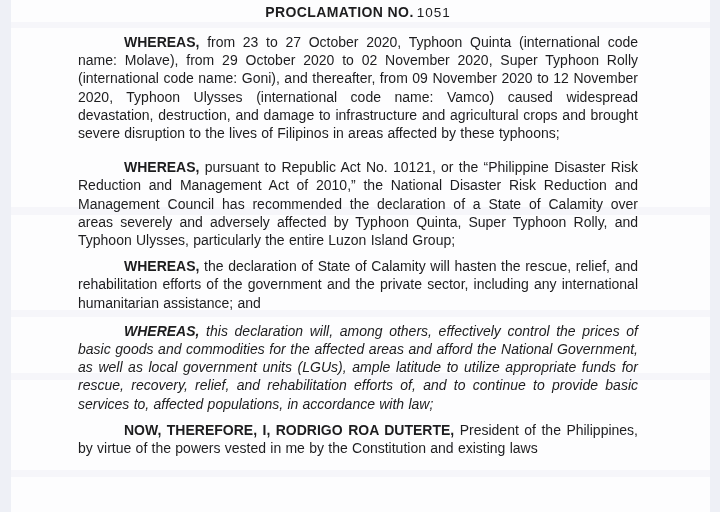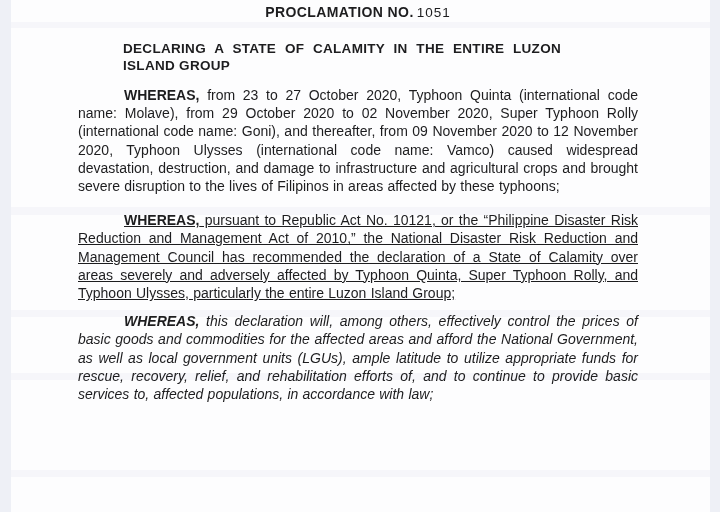--- a/index.html
+++ b/index.html
@@ -74,43 +74,44 @@
   .para {
     margin: 16px 0 0 0;
     font-size: 14px;
     line-height: 18.2px;
     text-align: justify;
     text-indent: 46px;
     word-spacing: 0.4px;
   }
   .para .lead { font-weight: 700; }
   .p1 { margin-top: 12px; }
-  .p2 { margin-top: 16px; text-decoration: underline; }
+  .p2 { margin-top: 16px; }
   .p3 { margin-top: 8px; }
   .p4 { margin-top: 10px; font-style: italic; }
   .p5 { margin-top: 8px; }
 </style>
 </head>
 <body>
 
 <div class="scan-edge left"></div>
 <div class="scan-edge right"></div>
 <div class="scan-band band-1"></div>
 <div class="scan-band band-2"></div>
 <div class="scan-band band-3"></div>
 <div class="scan-band band-4"></div>
 <div class="scan-band band-5"></div>
 
 <main class="page">
 
   <div class="heading"><span>PROCLAMATION NO.</span><span class="number">1051</span></div>
 
-  <div class="title">DECLARING A STATE OF CALAMITY IN THE ENTIRE LUZON ISLAND GROUP</div>
 
   <p class="para p1"><span class="lead">WHEREAS,</span><span> from 23 to 27 October 2020, Typhoon Quinta (international code name: Molave), from 29 October 2020 to 02 November 2020, Super Typhoon Rolly (international code name: Goni), and thereafter, from 09 November 2020 to 12 November 2020, Typhoon Ulysses (international code name: Vamco) caused widespread devastation, destruction, and damage to infrastructure and agricultural crops and brought severe disruption to the lives of Filipinos in areas affected by these typhoons;</span></p>
 
   <p class="para p2"><span class="lead">WHEREAS,</span><span> pursuant to Republic Act No. 10121, or the “Philippine Disaster Risk Reduction and Management Act of 2010,” the National Disaster Risk Reduction and Management Council has recommended the declaration of a State of Calamity over areas severely and adversely affected by Typhoon Quinta, Super Typhoon Rolly, and Typhoon Ulysses, particularly the entire Luzon Island Group;</span></p>
 
+  <p class="para p3"><span class="lead">WHEREAS,</span><span> the declaration of State of Calamity will hasten the rescue, relief, and rehabilitation efforts of the government and the private sector, including any international humanitarian assistance; and</span></p>
 
   <p class="para p4"><span class="lead">WHEREAS,</span><span> this declaration will, among others, effectively control the prices of basic goods and commodities for the affected areas and afford the National Government, as well as local government units (LGUs), ample latitude to utilize appropriate funds for rescue, recovery, relief, and rehabilitation efforts of, and to continue to provide basic services to, affected populations, in accordance with law;</span></p>
 
+  <p class="para p5"><span class="lead">NOW, THEREFORE, I, RODRIGO ROA DUTERTE,</span><span> President of the Philippines, by virtue of the powers vested in me by the Constitution and existing laws</span></p>
 
 </main>
 
 </body></html>

